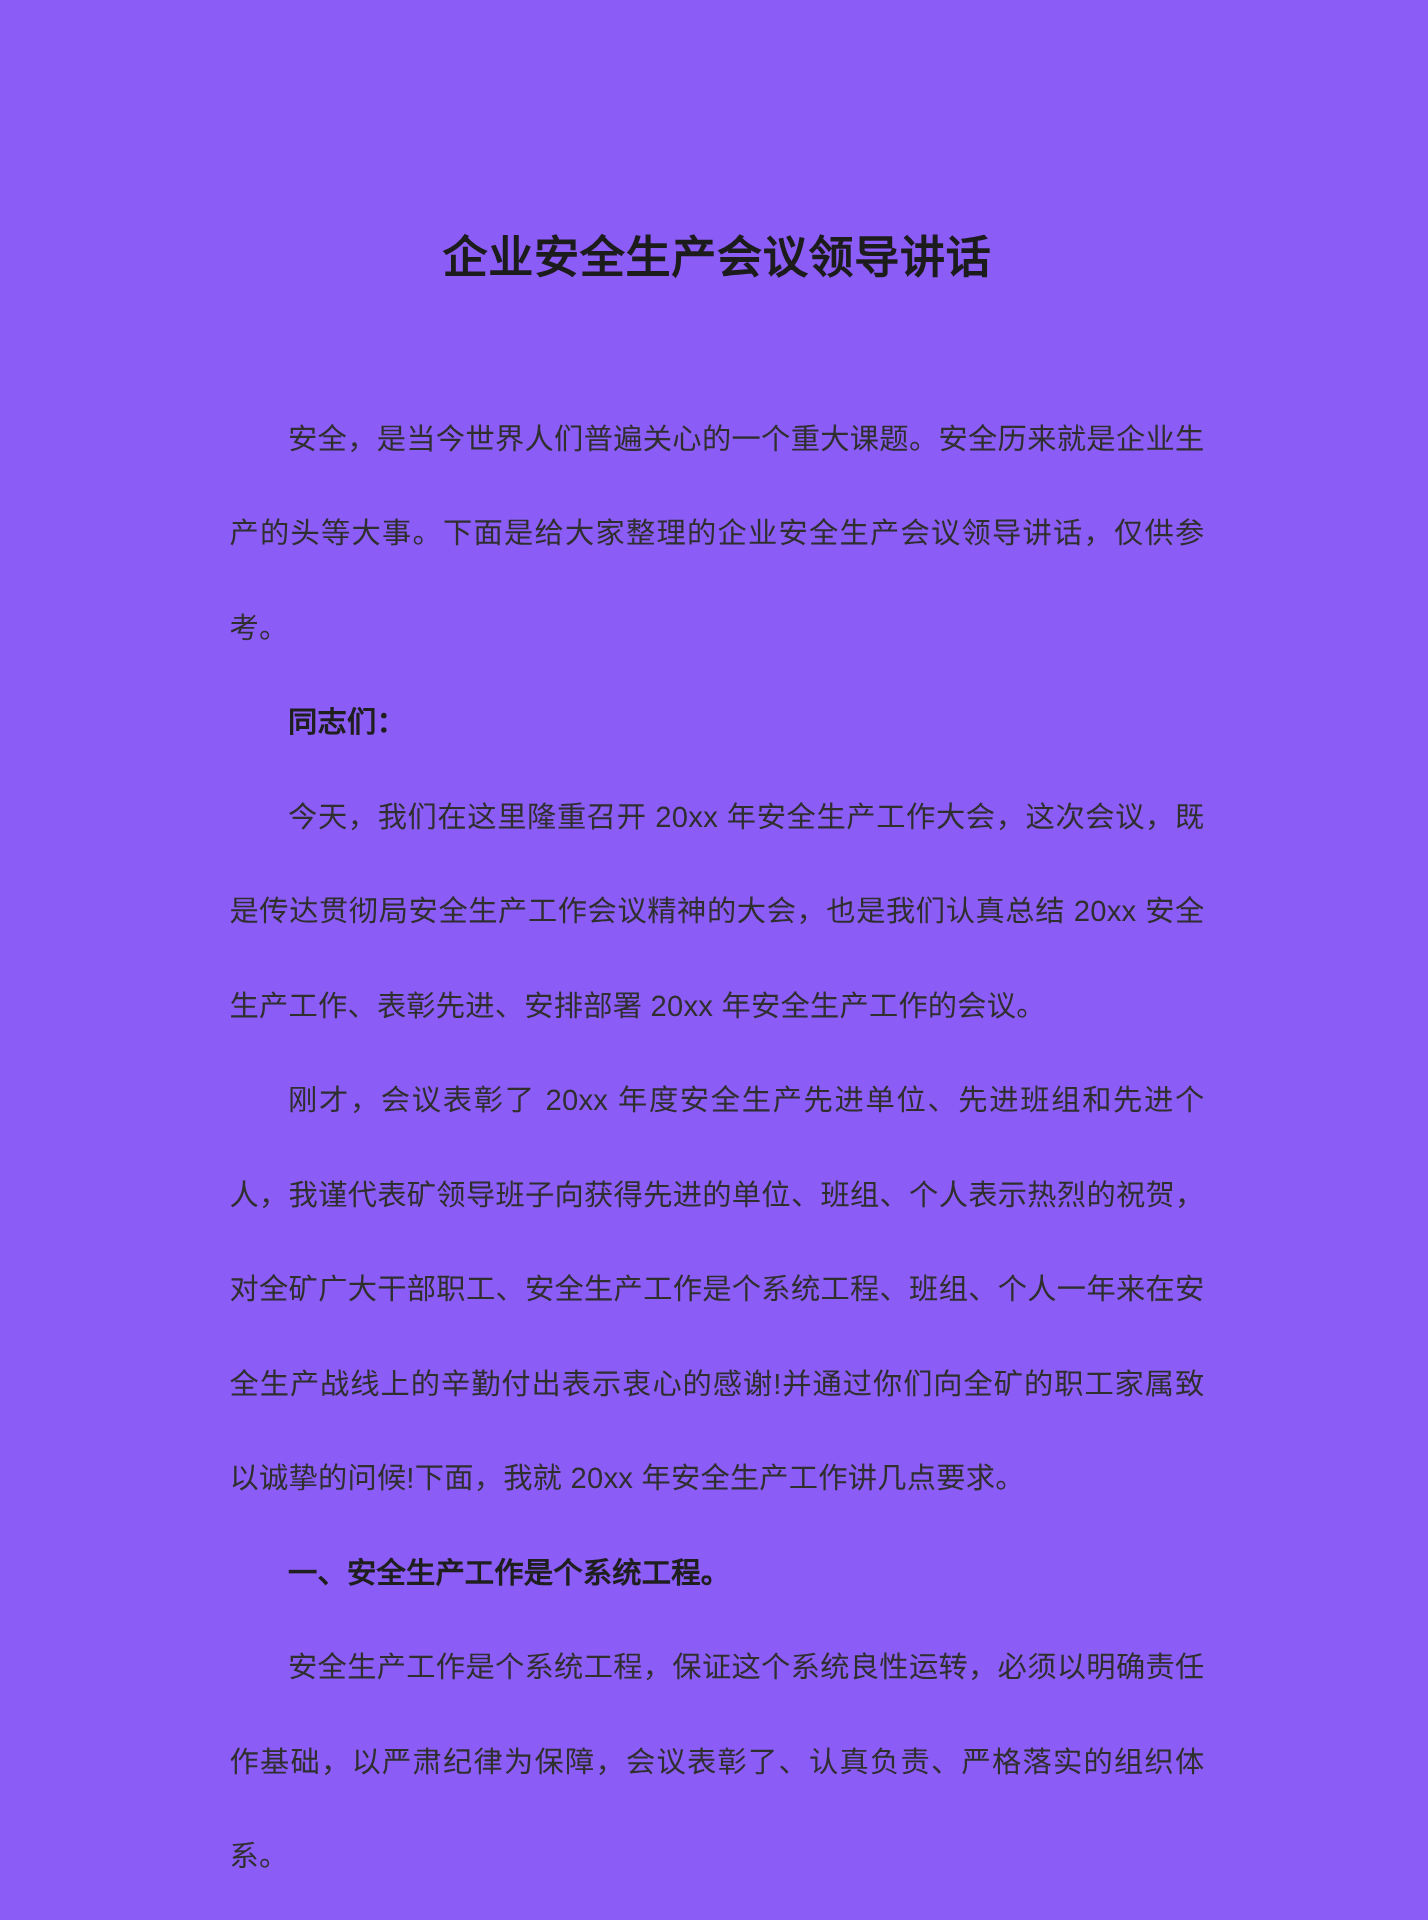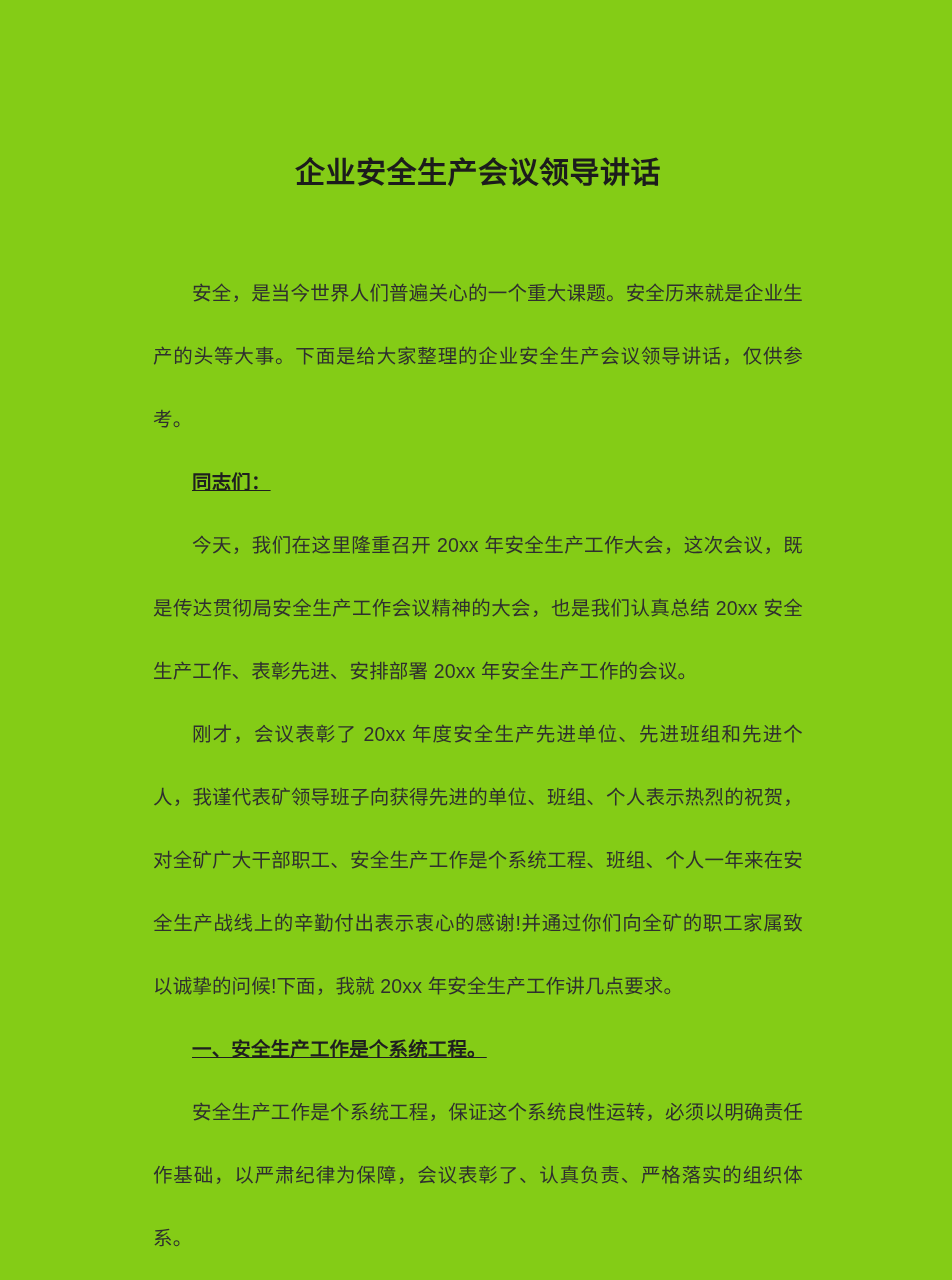--- a/index.html
+++ b/index.html
@@ -14,21 +14,21 @@
     overflow: hidden;
     font-family: "Liberation Sans", "DejaVu Sans", sans-serif;
     color: #2b2b2b;
     -webkit-font-smoothing: antialiased;
   }
 
   .page {
     position: relative;
     width: 952px;
     height: 1280px;
-    background: #84cc16;
+    background: #8b5cf6;
     box-sizing: border-box;
     padding: 0;
   }
 
   .doc-body {
     position: absolute;
     left: 137px;
     top: 0;
     width: 682px;
   }
@@ -56,21 +56,20 @@
     word-break: break-all;
   }
 
   .para.indent {
     text-indent: 2em;
   }
 
   .para.bold {
     font-weight: bold;
     color: #1f1f1f;
-    text-decoration: underline;
   }
 
   .spacer-after-title {
     height: 55px;
   }
 
   .blk {
     margin: 16px;
   }
 </style>

